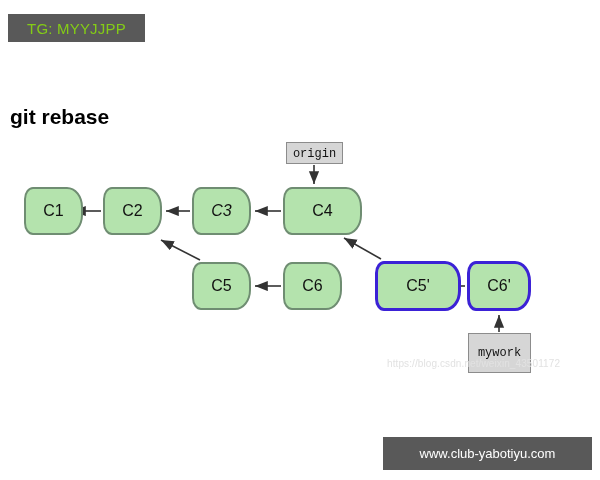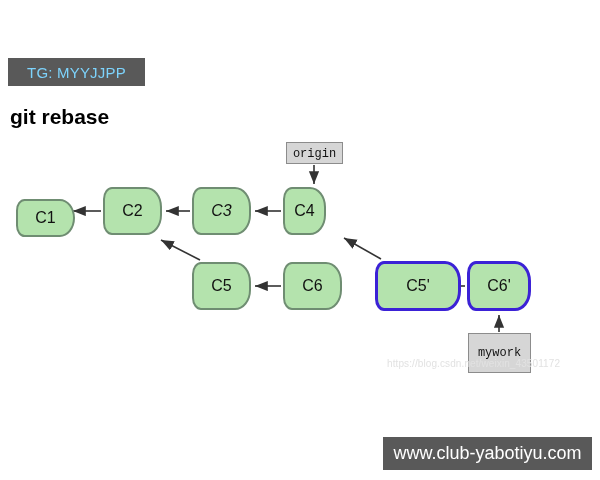--- a/index.html
+++ b/index.html
@@ -20,47 +20,46 @@
     width: 600px;
     height: 480px;
   }
   .tg-badge {
     position: absolute;
     left: 8px;
     top: 14px;
     width: 137px;
     height: 28px;
     background: #595959;
-    color: #7dd3fc;
+    color: #84cc16;
     font-size: 15px;
     letter-spacing: 0.2px;
     display: flex;
     align-items: center;
     justify-content: center;
     box-sizing: border-box;
-    margin-top: 44px;
   }
   .page-title {
     position: absolute;
     left: 10px;
     top: 105px;
     font-size: 21px;
     color: #000000;
     white-space: nowrap;
     font-weight: bold;
   }
   .site-banner {
     position: absolute;
     left: 383px;
     top: 437px;
     width: 209px;
     height: 33px;
     background: #595959;
     color: #ffffff;
-    font-size: 18px;
+    font-size: 13px;
     display: flex;
     align-items: center;
     justify-content: center;
     box-sizing: border-box;
   }
   .watermark {
     position: absolute;
     left: 387px;
     top: 358px;
     font-size: 10px;
@@ -130,30 +129,30 @@
 
   <line x1="499" y1="332" x2="499" y2="315" stroke="#333333" stroke-width="1.6" marker-end="url(#ah)"></line>
 </svg>
 
 <div class="tg-badge">
   <span>TG: MYYJJPP</span>
 </div>
 
 <div class="page-title">git rebase</div>
 
-<div class="node normal" style="left:16px; top:187px; width:59px; height:38px;margin-top:12px;">
+<div class="node normal" style="left:24px; top:187px; width:59px; height:48px;">
   <span>C1</span>
 </div>
 <div class="node normal" style="left:103px; top:187px; width:59px; height:48px;">
   <span>C2</span>
 </div>
 <div class="node normal" style="left:192px; top:187px; width:59px; height:48px;font-style:italic;">
   <span>C3</span>
 </div>
-<div class="node normal" style="left:283px; top:187px; width:43px; height:48px;">
+<div class="node normal" style="left:283px; top:187px; width:79px; height:48px;">
   <span>C4</span>
 </div>
 <div class="node normal" style="left:192px; top:262px; width:59px; height:48px;">
   <span>C5</span>
 </div>
 <div class="node normal" style="left:283px; top:262px; width:59px; height:48px;">
   <span>C6</span>
 </div>
 <div class="node rebased" style="left:375px; top:261px; width:86px; height:50px;">
   <span>C5'</span>

